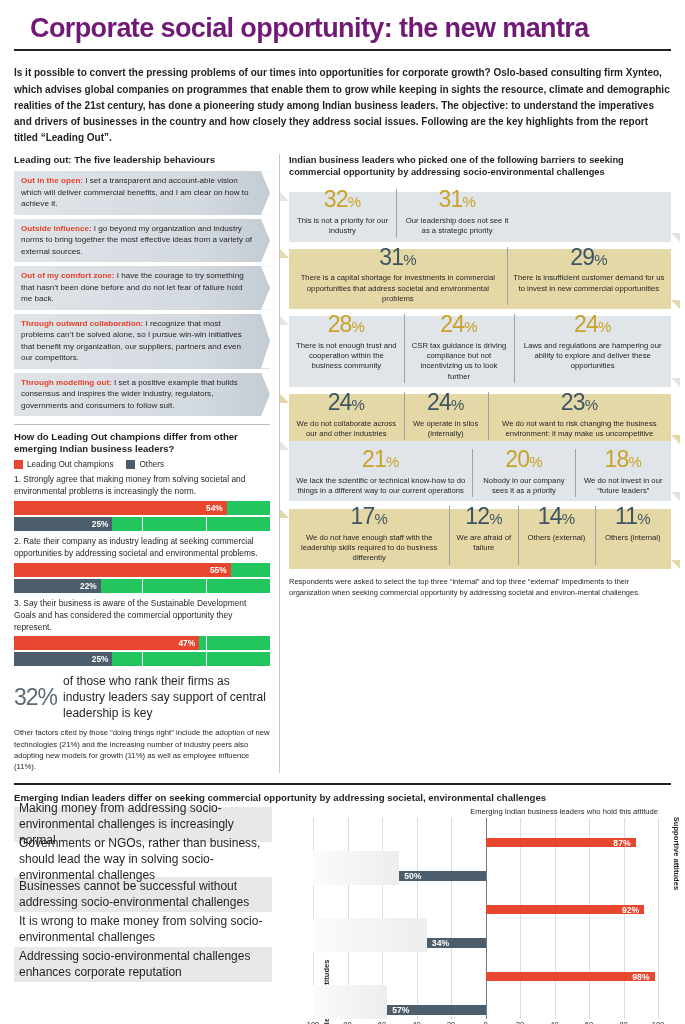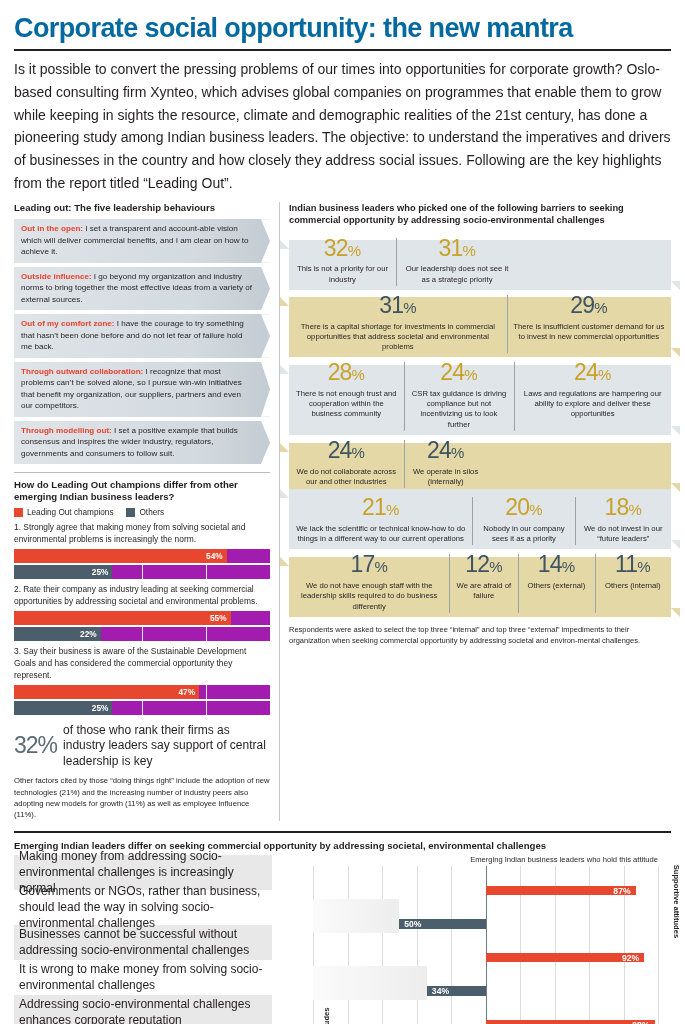--- a/index.html
+++ b/index.html
@@ -9,26 +9,27 @@
     background: #ffffff;
     font-family: "Liberation Sans", sans-serif;
     color: #231f20;
     overflow: hidden;
   }
   .page { position: relative; width: 685px; height: 1024px; padding: 0; }
 
   
   .headline {
     font-size: 27px; font-weight: bold; letter-spacing: -0.6px;
-    padding: 14px 14px 0 14px; line-height: 1.05; color:#0369a1;
+    padding: 14px 14px 0 30px; line-height: 1.05; color:#701a75;
   }
   .rule { height: 2px; background:#231f20; margin: 7px 14px 0 14px; }
   .intro {
-    padding: 7px 14px 0 14px; font-size: 14px; line-height: 1.62;
+    padding: 14px 14px 0 14px; font-size: 10px; line-height: 1.62;
     color:#231f20;
+    font-weight:bold;
   }
 
   
   .cols { display:flex; margin-top: 8px; padding: 0 14px; }
   .colL { width: 256px; }
   .colDiv { width: 1px; background:#c8c8c8; margin: 0 9px; }
   .colR { flex: 1; }
 
   .sec-title { font-size:9.6px; font-weight:bold; line-height:1.25; margin-bottom:5px; }
 
@@ -49,21 +50,21 @@
 
   
   .legend { display:flex; gap:13px; align-items:center; margin:4px 0 5px 0; font-size:8.2px; }
   .legend .sw { width:9px; height:9px; display:inline-block; margin-right:4px; vertical-align:-1px;}
   .legend .it { display:flex; align-items:center; }
 
   .qtext { font-size:8.4px; line-height:1.42; margin:5px 0 3px 0; }
 
   .barwrap { margin-bottom:2px; }
   .track {
-    position:relative; height:14px; background:#a21caf; margin-bottom:2px;
+    position:relative; height:14px; background:#22c55e; margin-bottom:2px;
   }
   .track .grid { position:absolute; top:0; bottom:0; width:1px; background:#ffffff; opacity:.9;}
   .bar { position:absolute; left:0; top:0; bottom:0; }
   .bar.red { background:#e8472f; }
   .bar.slate { background:#4c5e6b; }
   .bar span {
     position:absolute; right:4px; top:50%; transform:translateY(-50%);
     color:#fff; font-size:8.3px; font-weight:bold;
   }
 
@@ -314,20 +315,24 @@
             <div class="cap capL" style="bottom: 40.6px;"></div>
             <div class="cap capR" style="bottom: 0px;"></div>
             <div class="pcells">
               <div class="pcell" style="width: 30%;">
                 <div class="num"><span>24</span><i>%</i></div>
                 <div class="lbl">We do not collaborate across our and other industries</div>
               </div>
               <div class="pcell" style="width: 22%;">
                 <div class="num"><span>24</span><i>%</i></div>
                 <div class="lbl">We operate in silos (internally)</div>
+              </div>
+              <div class="pcell" style="width: 48%;">
+                <div class="num"><span>23</span><i>%</i></div>
+                <div class="lbl">We do not want to risk changing the business environment: it may make us uncompetitive</div>
               </div>
             </div>
           </div>
           <div class="prow rowA">
             <div class="band" style="height: 60px;"></div>
             <div class="cap capL" style="bottom: 51px;"></div>
             <div class="cap capR" style="bottom: 0px;"></div>
             <div class="pcells">
               <div class="pcell" style="width: 48%;">
                 <div class="num"><span>21</span><i>%</i></div>

